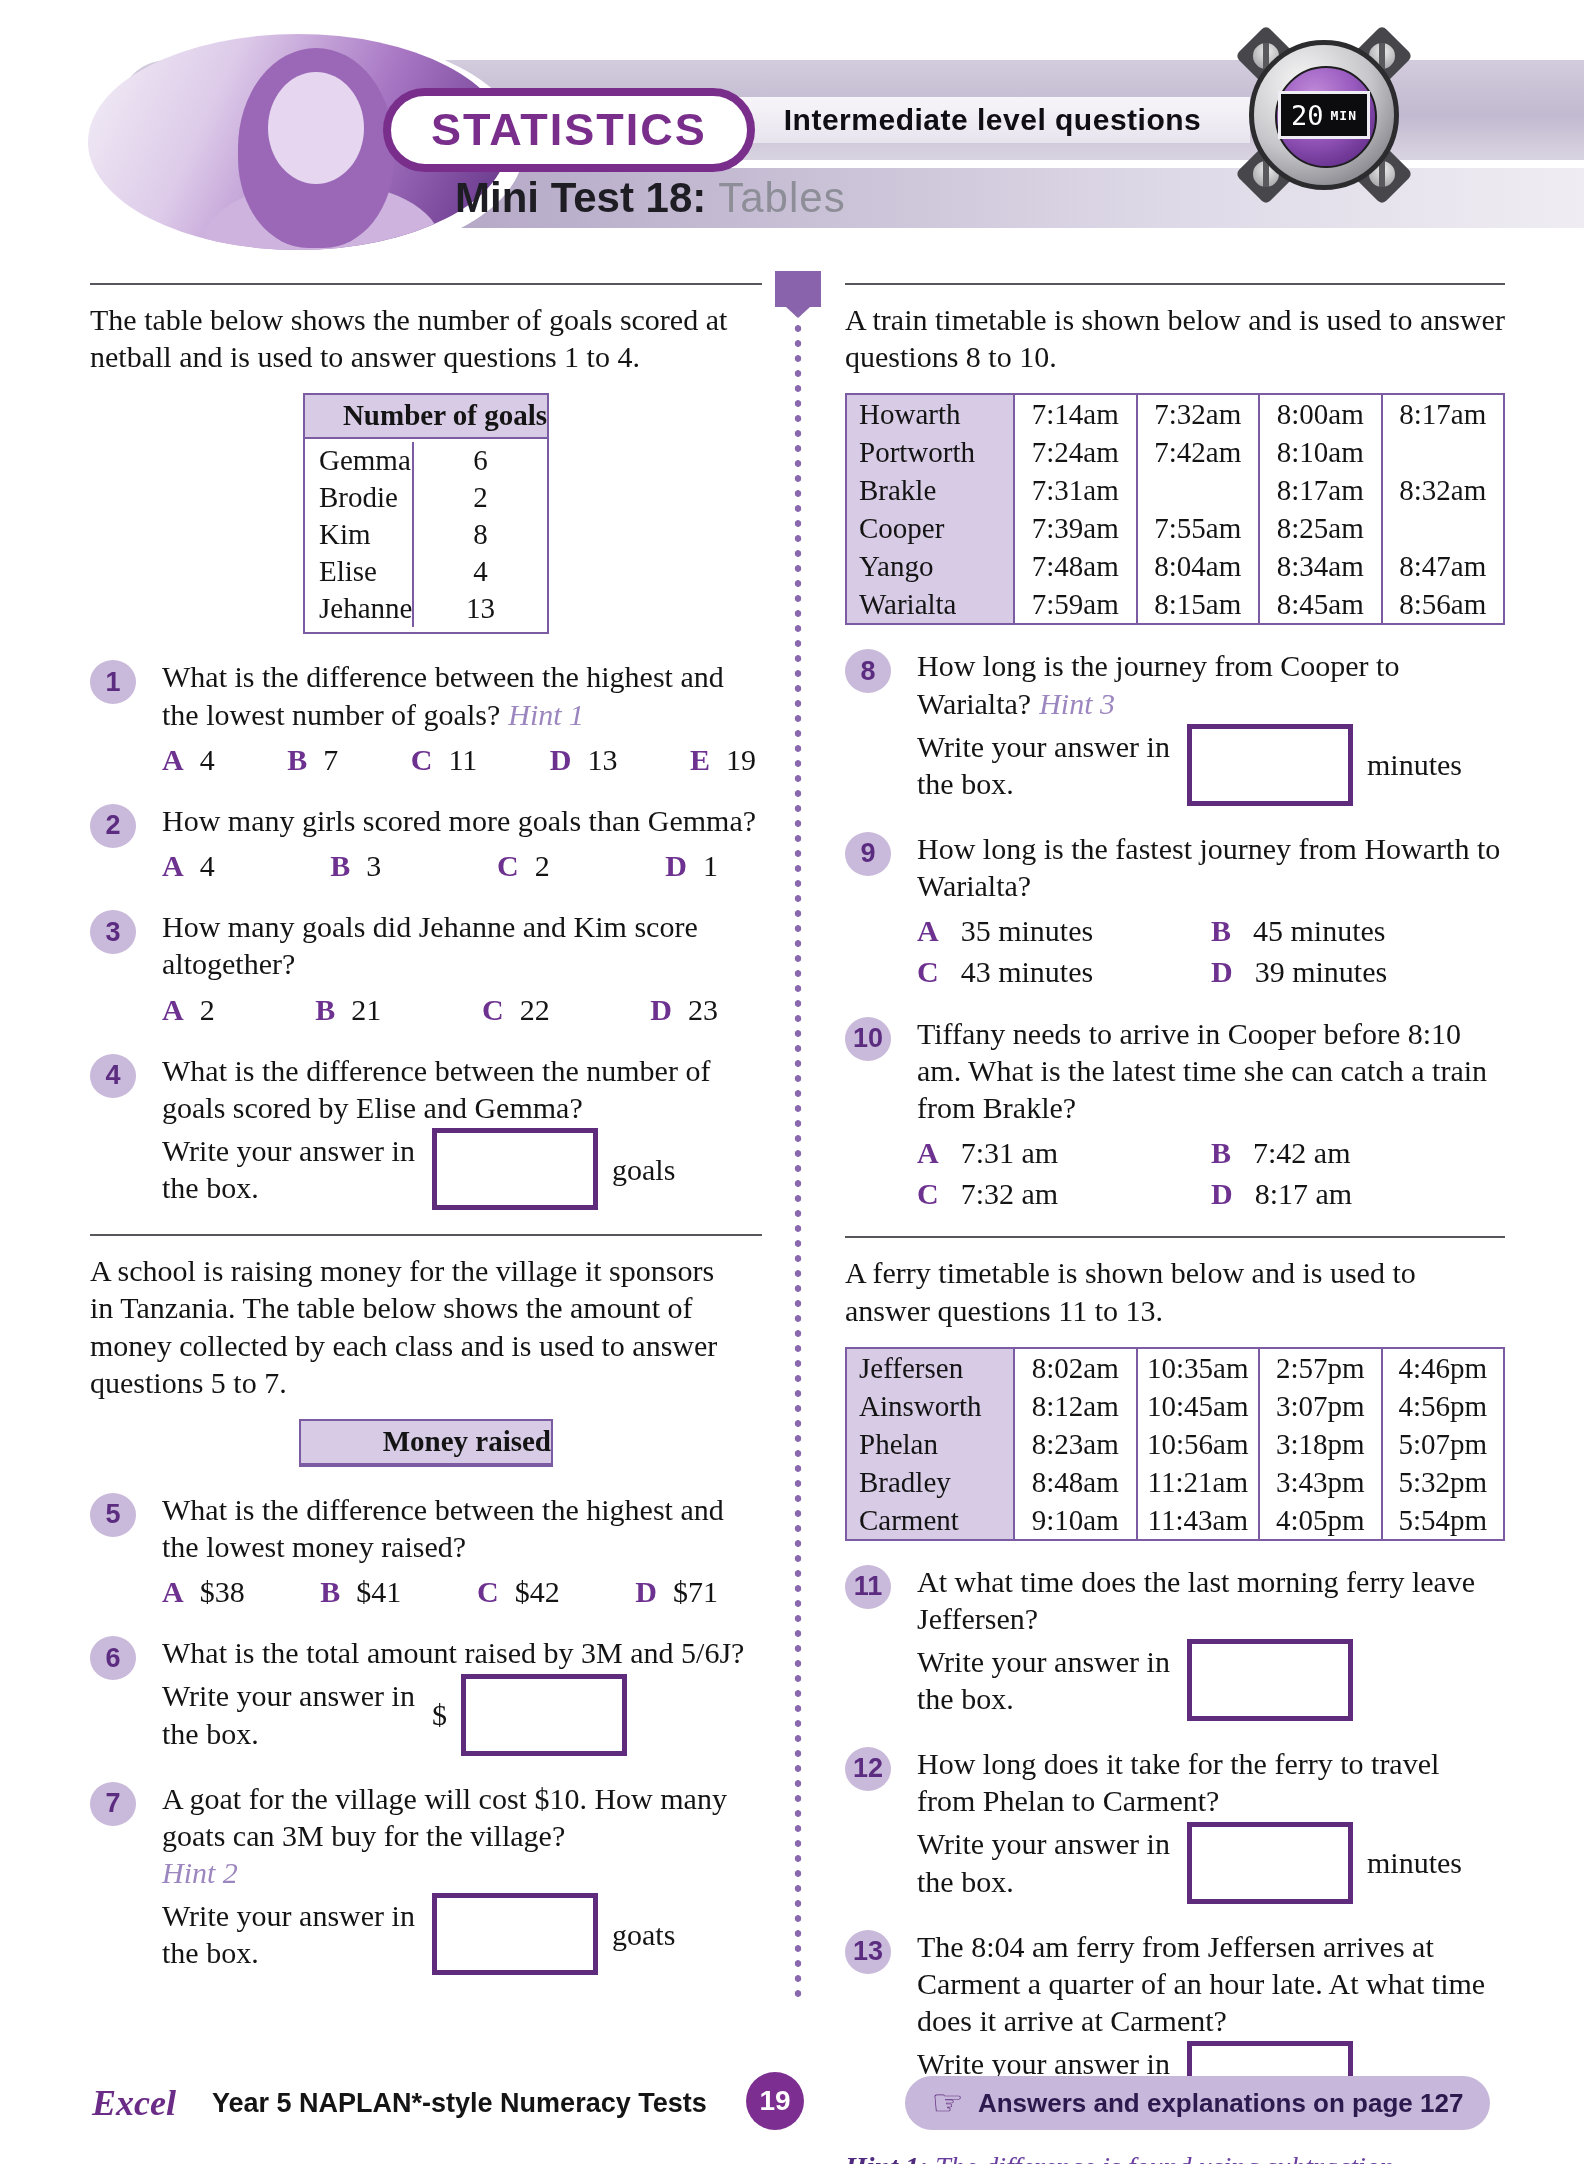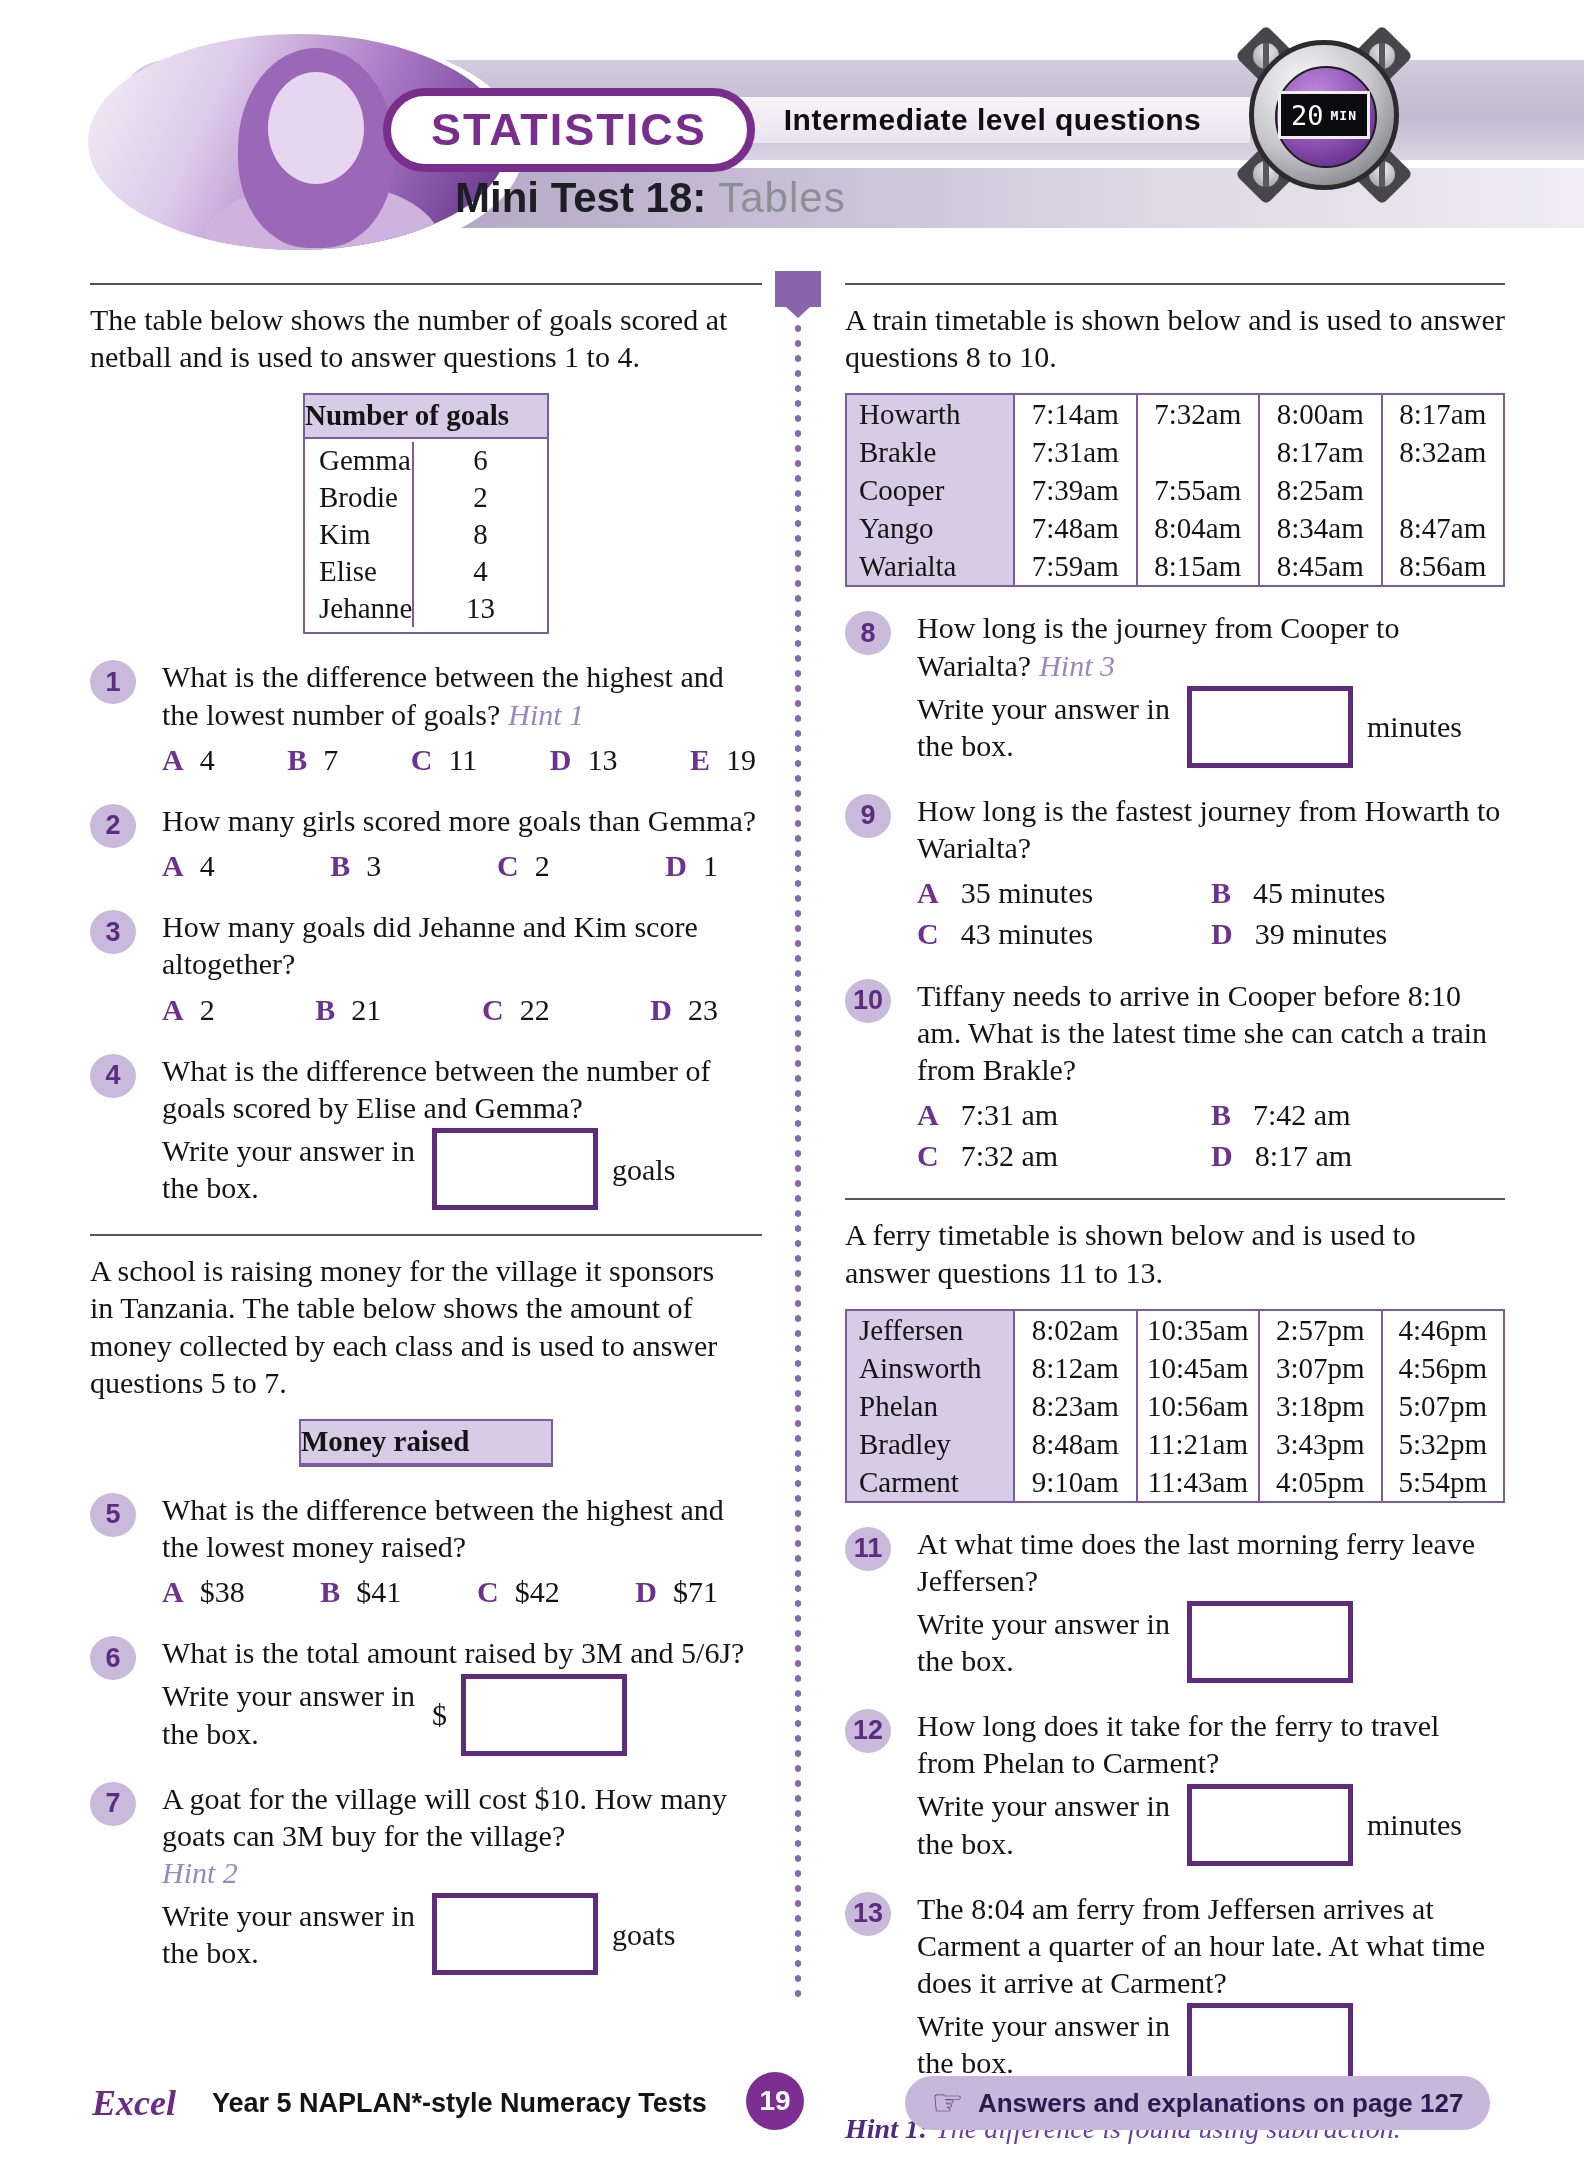--- a/index.html
+++ b/index.html
@@ -55,21 +55,21 @@
   .col{position:absolute;top:283px;font-size:30px;line-height:1.24;}
   .col-left{left:90px;width:672px;}
   .col-right{left:845px;width:660px;}
   .rule{border-top:2px solid #57575b;margin-bottom:16px;}
   .rule.mid{margin-top:8px;}
   .intro{margin-bottom:18px;}
   .col-left .intro{max-width:640px;}
 
   
   .dtable{border:2px solid #7b5ca3;font-size:29px;}
-  .dtable .thead{background:#d7cbe5;text-align:left;font-weight:bold;border-bottom:2px solid #7b5ca3;
+  .dtable .thead{background:#d7cbe5;text-align:right;font-weight:bold;border-bottom:2px solid #7b5ca3;
         padding:3px 0;}
   .dtable .tbody{padding:3px 0 5px;}
   .dtable .trow{display:flex;line-height:37px;}
   .goals-table{width:242px;margin:6px auto 24px;}
   .goals-table .tname{width:109px;padding-left:14px;border-right:2px solid #7b5ca3;box-sizing:border-box;}
   .goals-table .tval{flex:1;text-align:center;}
   .money-table{width:250px;margin:6px auto 24px;}
   .money-table .tname{width:146px;padding-left:14px;border-right:2px solid #7b5ca3;box-sizing:border-box;}
   .money-table .tval{flex:1;text-align:center;}
 
@@ -305,20 +305,27 @@
   <div class="dtable tt-table">
 
       <div class="trow">
         <div class="tt-name">Howarth</div>
         <div class="tt-cell">7:14am</div>
         <div class="tt-cell">7:32am</div>
         <div class="tt-cell">8:00am</div>
         <div class="tt-cell">8:17am</div>
       </div>
 
+      <div class="trow">
+        <div class="tt-name">Portworth</div>
+        <div class="tt-cell">7:24am</div>
+        <div class="tt-cell">7:42am</div>
+        <div class="tt-cell">8:10am</div>
+        <div class="tt-cell"></div>
+      </div>
 
       <div class="trow">
         <div class="tt-name">Brakle</div>
         <div class="tt-cell">7:31am</div>
         <div class="tt-cell"></div>
         <div class="tt-cell">8:17am</div>
         <div class="tt-cell">8:32am</div>
       </div>
 
       <div class="trow">

